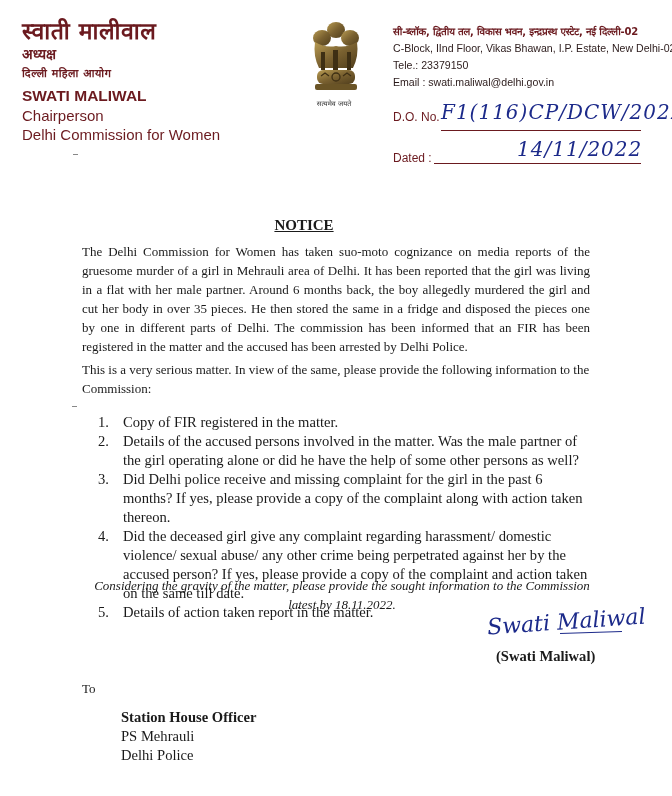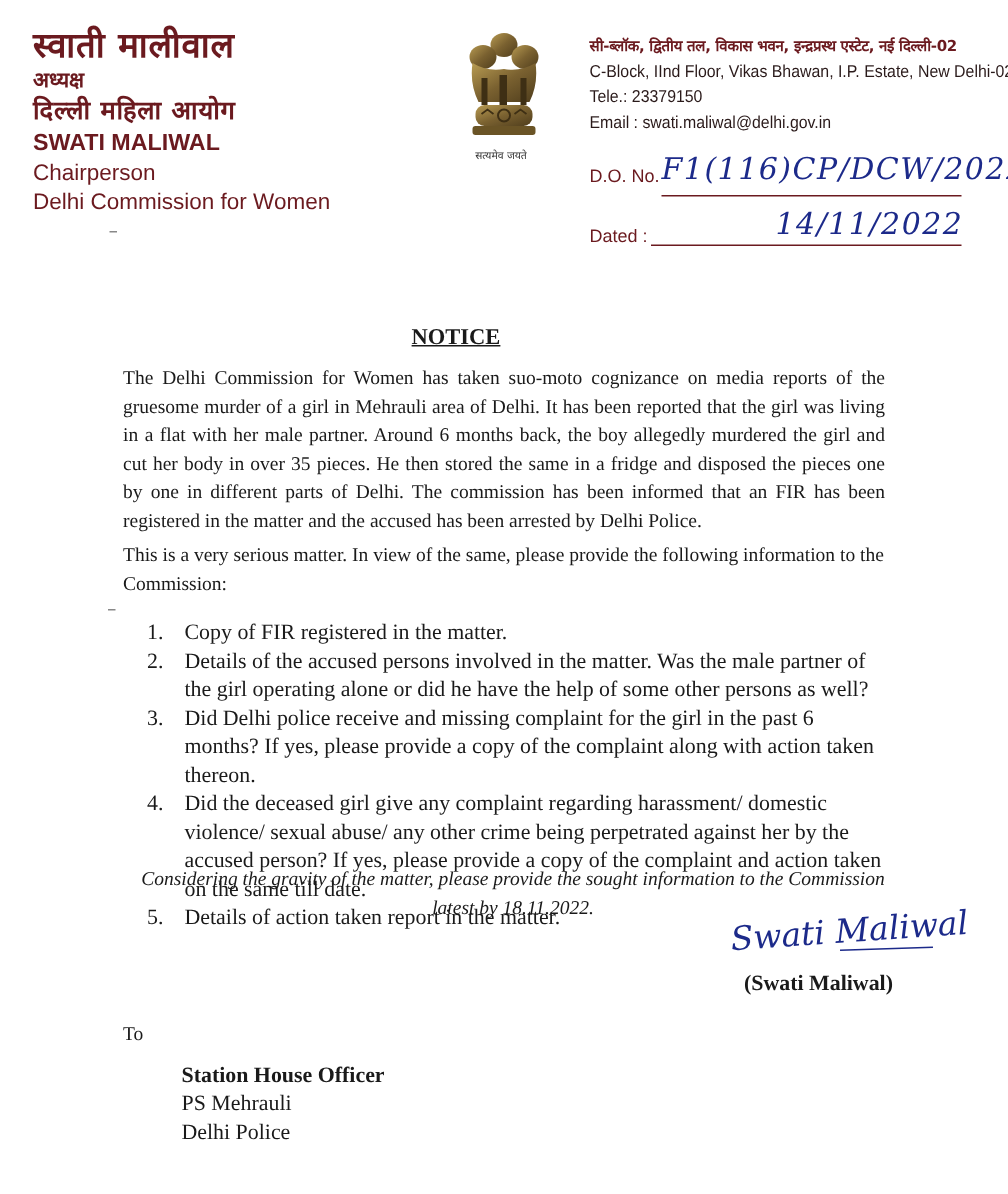--- a/index.html
+++ b/index.html
@@ -1,21 +1,21 @@
 <!DOCTYPE html>
 <html><head>
   <meta charset="utf-8">
   <style>
     html, body { margin: 0; padding: 0; background: #ffffff; }
     body { width: 672px; height: 796px; position: relative; overflow: hidden; font-family: "Liberation Serif", serif; color: #1a1a1a; }
     .maroon { color: #6b1a1f; }
     .hdr-left { position: absolute; left: 22px; top: 17px; }
     .hi-name { font-family: "DejaVu Sans", sans-serif; font-size: 23px; font-weight: bold; line-height: 28px; letter-spacing: 0.5px; }
     .hi-sub { font-family: "DejaVu Sans", sans-serif; font-size: 14px; font-weight: bold; line-height: 18px; }
-    .hi-org { font-family: "DejaVu Sans", sans-serif; font-size: 17px; font-weight: bold; line-height: 22px; letter-spacing: 0.5px; }
+    .hi-org { font-family: "DejaVu Sans", sans-serif; font-size: 11px; font-weight: bold; line-height: 22px; letter-spacing: 0.5px; }
     .en-name { font-family: "Liberation Sans", sans-serif; font-size: 15.5px; font-weight: bold; line-height: 20px; margin-top: 1px; }
     .en-line { font-family: "Liberation Sans", sans-serif; font-size: 15px; line-height: 19px; }
     .emblem { position: absolute; left: 303px; top: 12px; width: 66px; height: 100px; }
     .emblem-caption { position: absolute; left: 304px; top: 99px; width: 60px; text-align: center; font-family: "DejaVu Sans", sans-serif; font-size: 7px; color: #333; }
     .hdr-right { position: absolute; left: 393px; top: 24px; font-family: "Liberation Sans", sans-serif; }
     .addr-hi { font-family: "DejaVu Sans", sans-serif; font-size: 10px; font-weight: bold; line-height: 16px; letter-spacing: -0.2px; }
     .addr-en { font-size: 11.5px; line-height: 17px; color: #2a1a1a; transform: scaleX(0.92); transform-origin: left; white-space: nowrap; }
     .do-row { position: absolute; left: 393px; top: 110px; font-family: "Liberation Sans", sans-serif; font-size: 12px; }
     .do-label, .dated-label { font-family: "Liberation Sans", sans-serif; font-size: 12px; }
     .do-line { position: absolute; left: 441px; top: 130px; width: 200px; border-bottom: 1.5px solid #6b1a1f; }

